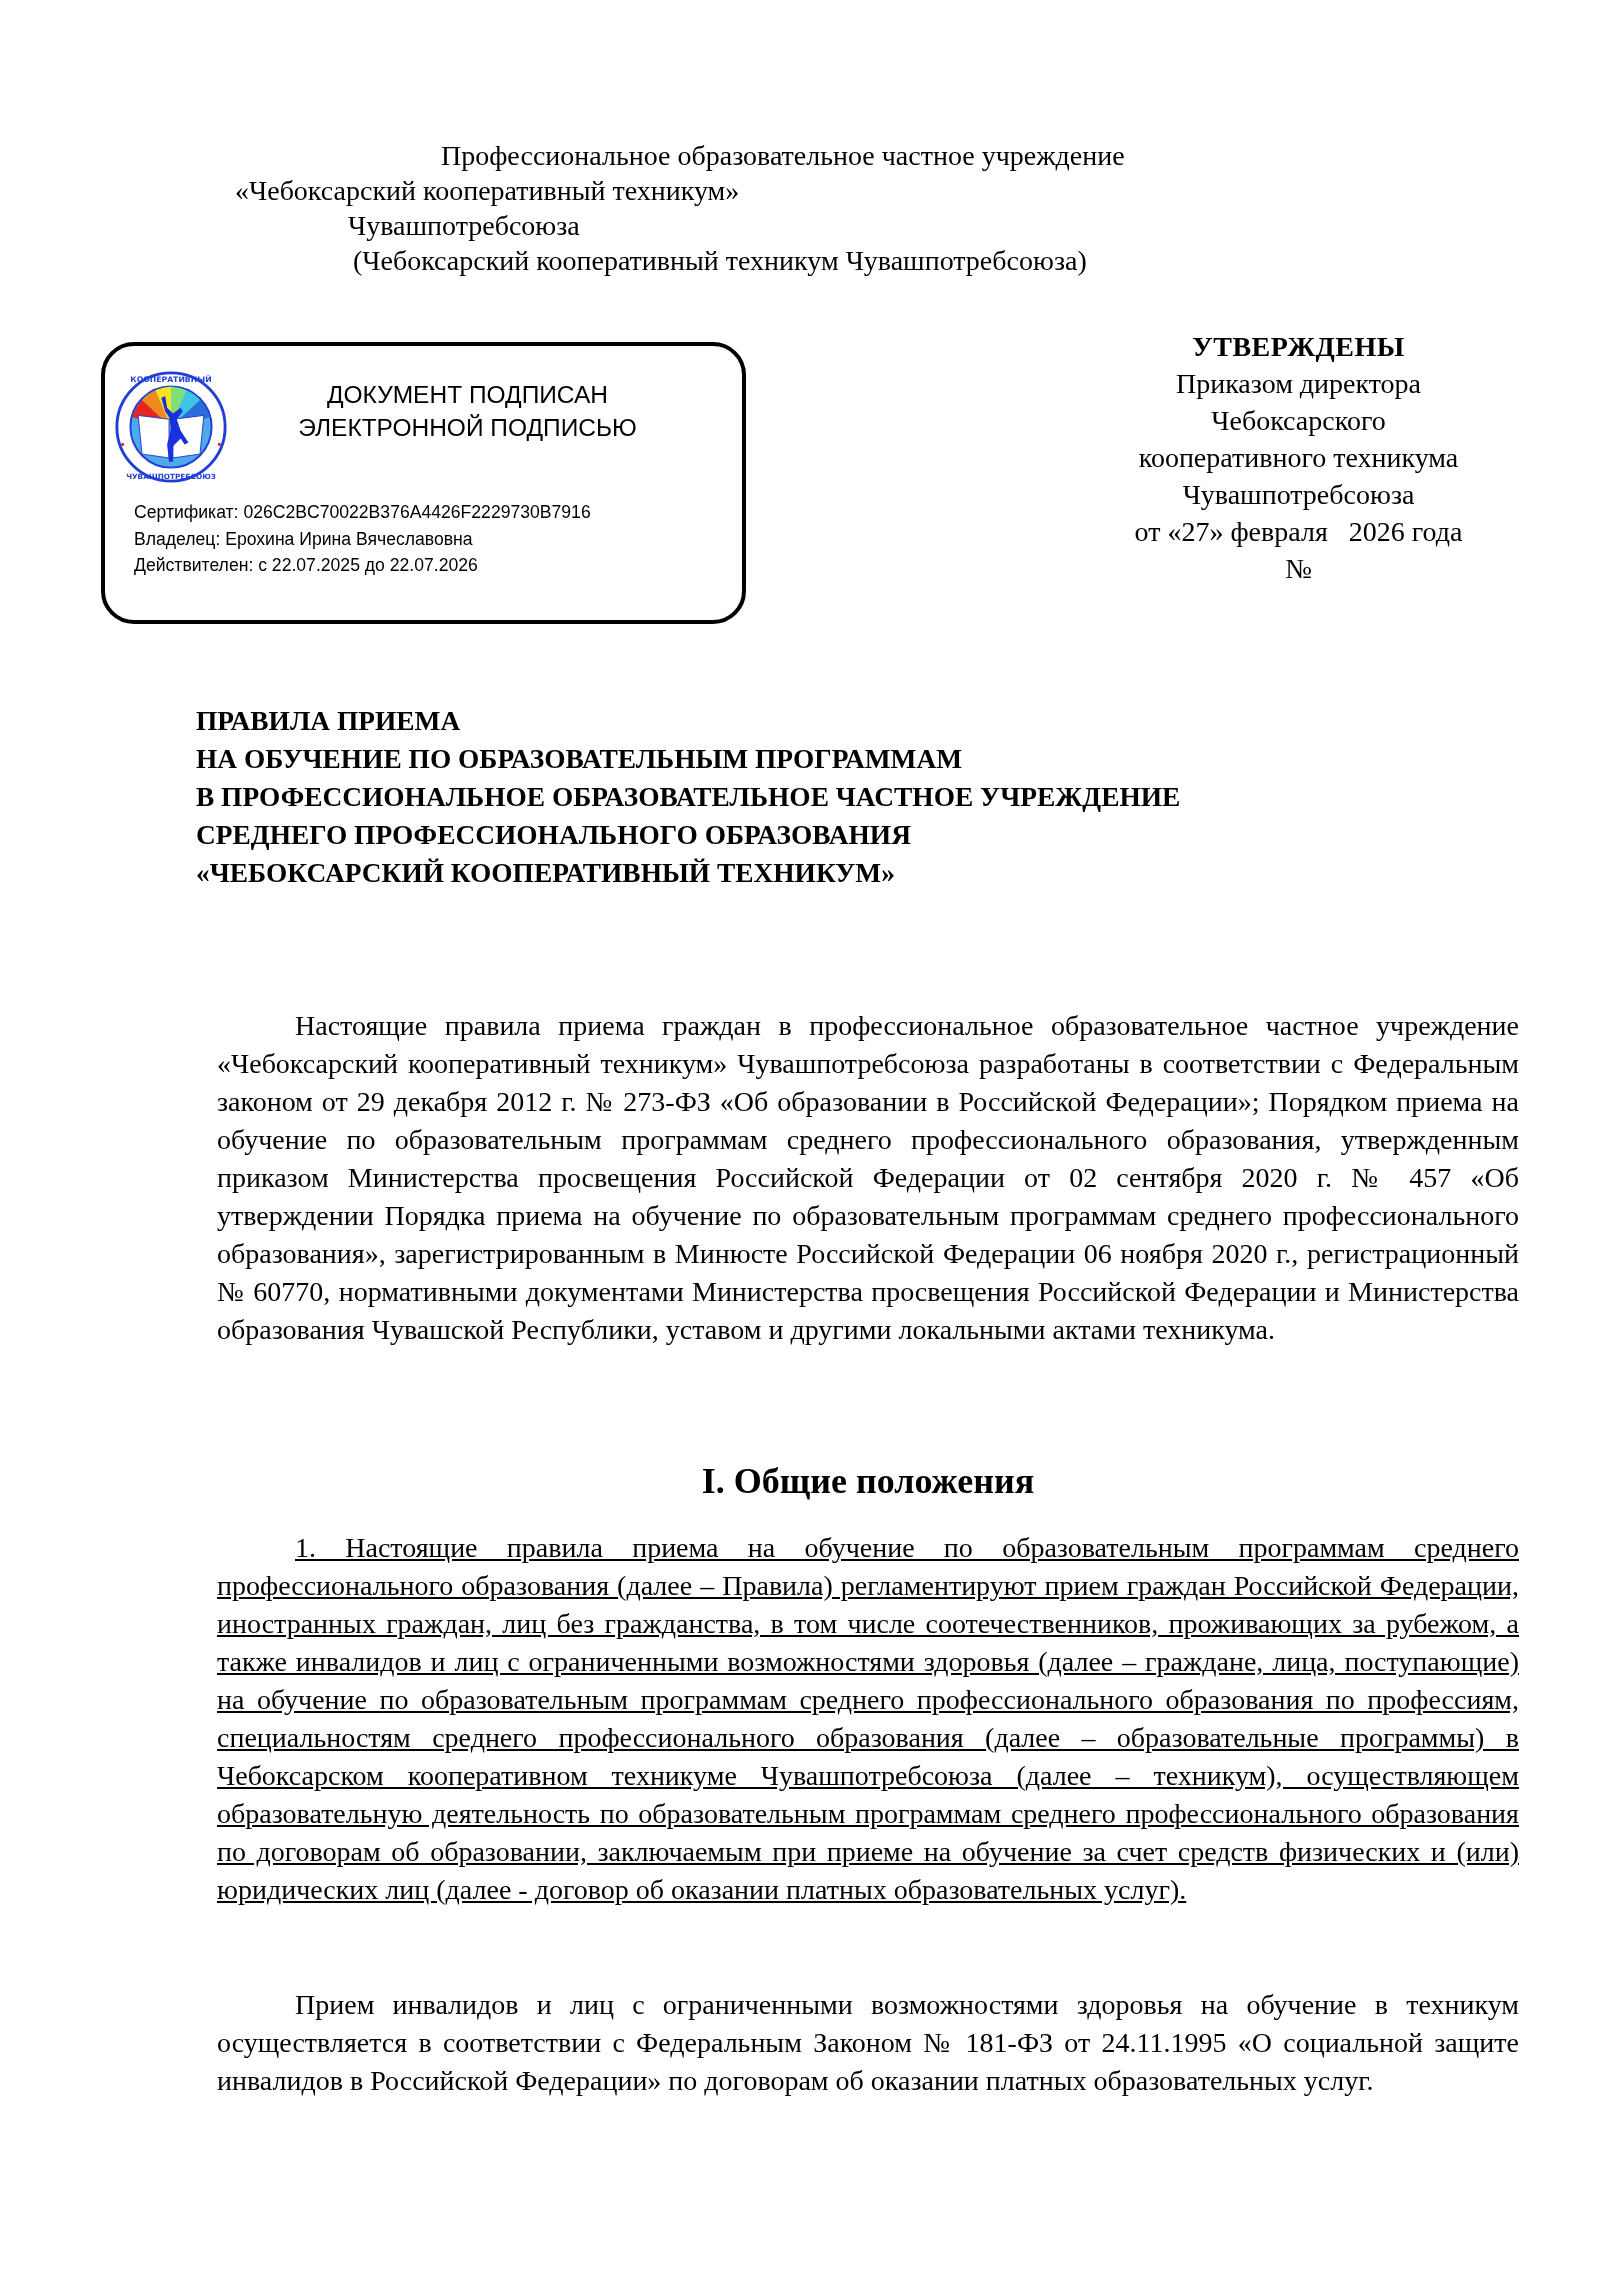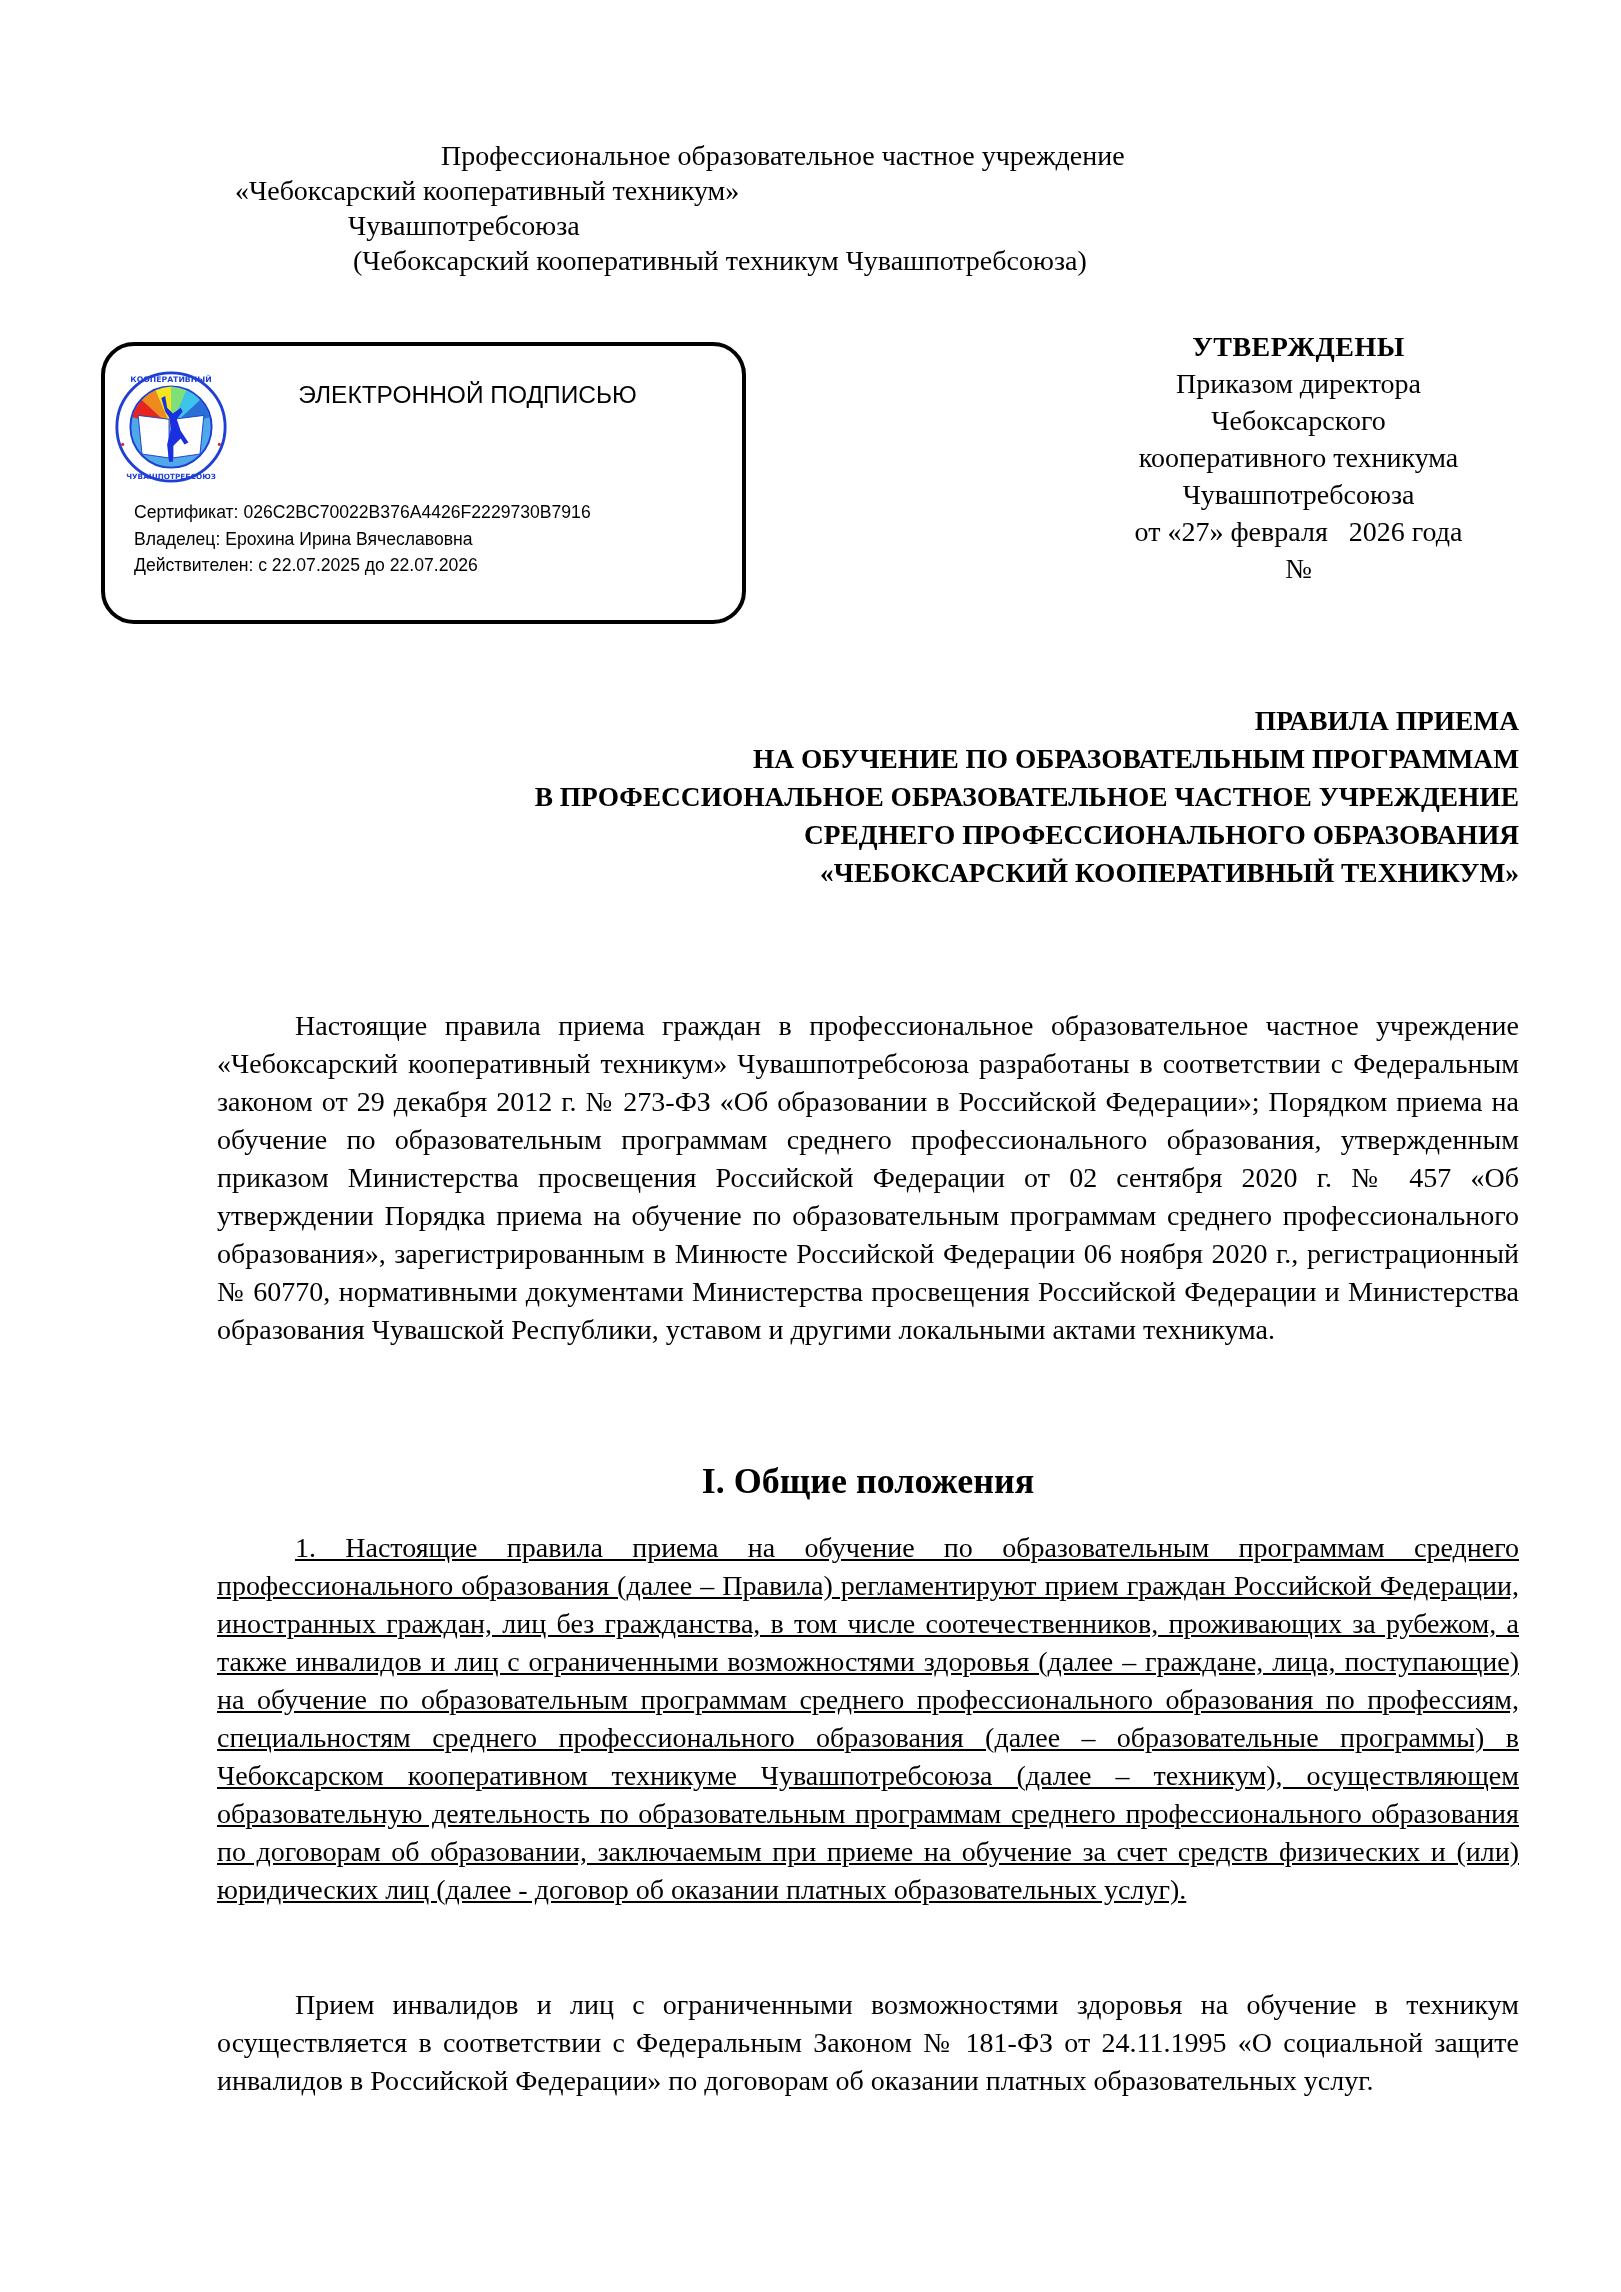--- a/index.html
+++ b/index.html
@@ -97,21 +97,21 @@
     letter-spacing: 0.5px;
   }
   .approval .line { display: block; white-space: pre; }
 
   
   .doc-title {
     position: absolute;
     left: 196px;
     top: 702px;
     width: 1323px;
-    text-align: right;
+    text-align: left;
     font-weight: bold;
     font-size: 27.4px;
     line-height: 38px;
   }
   .doc-title .line { display: block; white-space: pre; }
 
   
   .para {
     position: absolute;
     left: 217px;
@@ -166,20 +166,21 @@
 
       <path d="M50 30 L54 44 L58 50 L60 62 L56 78 L58 96 L62 96 L62 80 L70 72 L74 78 L78 76 L70 64 L66 52 L72 44 L70 40 L62 46 L56 40 L54 28 Z" fill="#1a2fe0"></path>
 
       <circle cx="10" cy="78" r="1.6" fill="#e8241c"></circle>
       <circle cx="110" cy="78" r="1.6" fill="#e8241c"></circle>
       <text x="60" y="13" font-size="8" text-anchor="middle" fill="#1f3fd6" font-family="'DejaVu Sans', sans-serif" font-weight="bold">КООПЕРАТИВНЫЙ</text>
       <text x="60" y="114" font-size="7.5" text-anchor="middle" fill="#1f3fd6" font-family="'DejaVu Sans', sans-serif" font-weight="bold">ЧУВАШПОТРЕБСОЮЗ</text>
     </svg>
 
     <div class="sig-heading">
+      <span>ДОКУМЕНТ ПОДПИСАН</span>
       <span>ЭЛЕКТРОННОЙ ПОДПИСЬЮ</span>
     </div>
 
     <div class="sig-details">
       <span class="row">
         <span>Сертификат:</span>
         <span>026C2BC70022B376A4426F2229730B7916</span>
       </span>
       <span class="row">
         <span>Владелец:</span>

